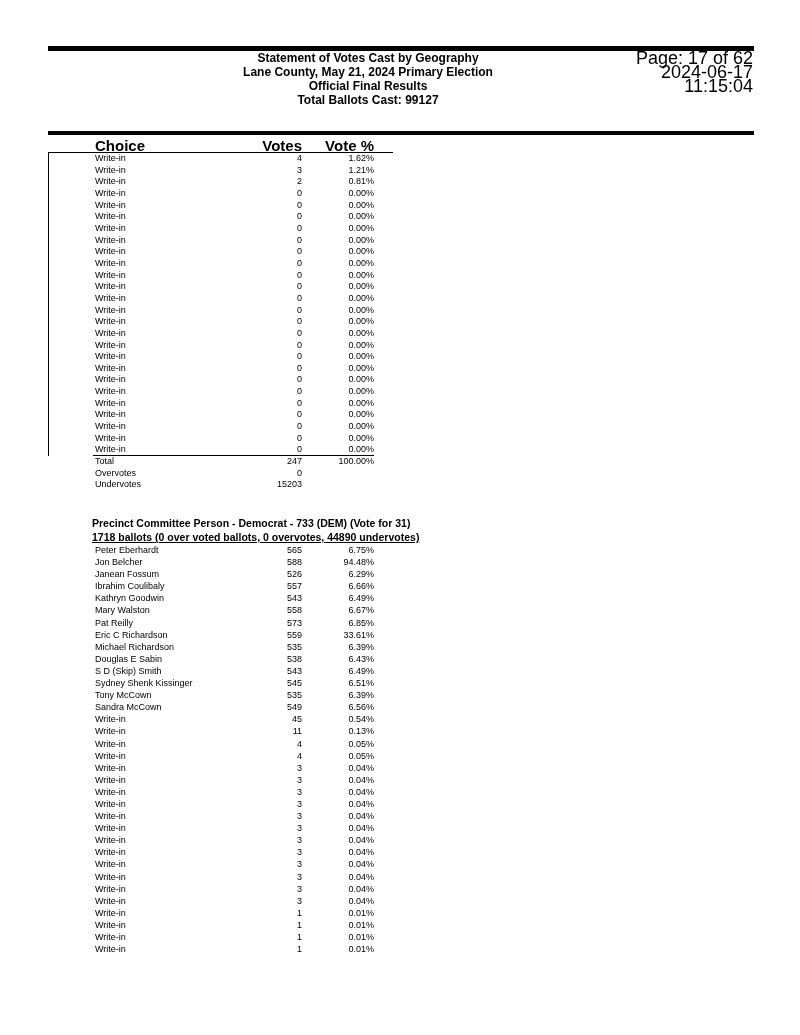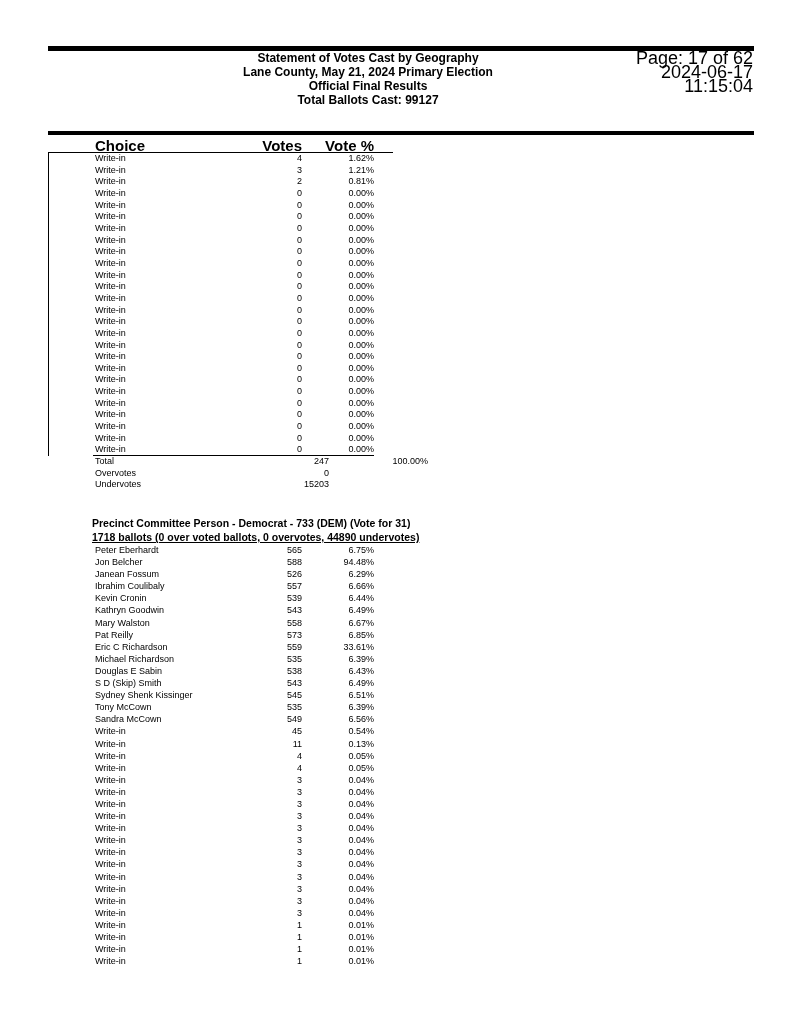--- a/index.html
+++ b/index.html
@@ -33,21 +33,21 @@
   .trow{line-height:11.65px;}
   .c0{text-align:left;}
   .c1,.c2{text-align:right;}
   
   .table1{position:absolute;top:139px;left:48px;width:345px;}
   .thead{border-bottom:1px solid #000;}
   .thead-row{font-weight:bold;font-size:15px;line-height:13px;}
   .tbody1{position:relative;}
   .tbody1::before{content:'';position:absolute;left:0;top:0;bottom:0;width:1px;background:#000;}
   .tbody1::after{content:'';position:absolute;left:45px;bottom:0;width:281px;height:1px;background:#000;}
-  .tsum-row{line-height:11.65px;gap:27px;}
+  .tsum-row{line-height:11.65px;}
   
   .contest{position:absolute;top:516px;left:48px;width:400px;}
   .contest-title,.contest-ballots{
     margin-left:24px;font-weight:bold;font-size:10.5px;line-height:14px;white-space:nowrap;padding-left:20px;
   }
   .contest-ballots{text-decoration:underline;}
   .tbody2 .trow{line-height:12.1px;}
 </style>
 </head>
 <body>
@@ -248,25 +248,20 @@
           <span class="c0">Janean Fossum</span>
           <span class="c1">526</span>
           <span class="c2">6.29%</span>
         </div>
         <div class="trow">
           <span class="c0">Ibrahim Coulibaly</span>
           <span class="c1">557</span>
           <span class="c2">6.66%</span>
         </div>
         <div class="trow">
-          <span class="c0">Kevin Cronin</span>
-          <span class="c1">539</span>
-          <span class="c2">6.44%</span>
-        </div>
-        <div class="trow">
           <span class="c0">Kathryn Goodwin</span>
           <span class="c1">543</span>
           <span class="c2">6.49%</span>
         </div>
         <div class="trow">
           <span class="c0">Mary Walston</span>
           <span class="c1">558</span>
           <span class="c2">6.67%</span>
         </div>
         <div class="trow">

